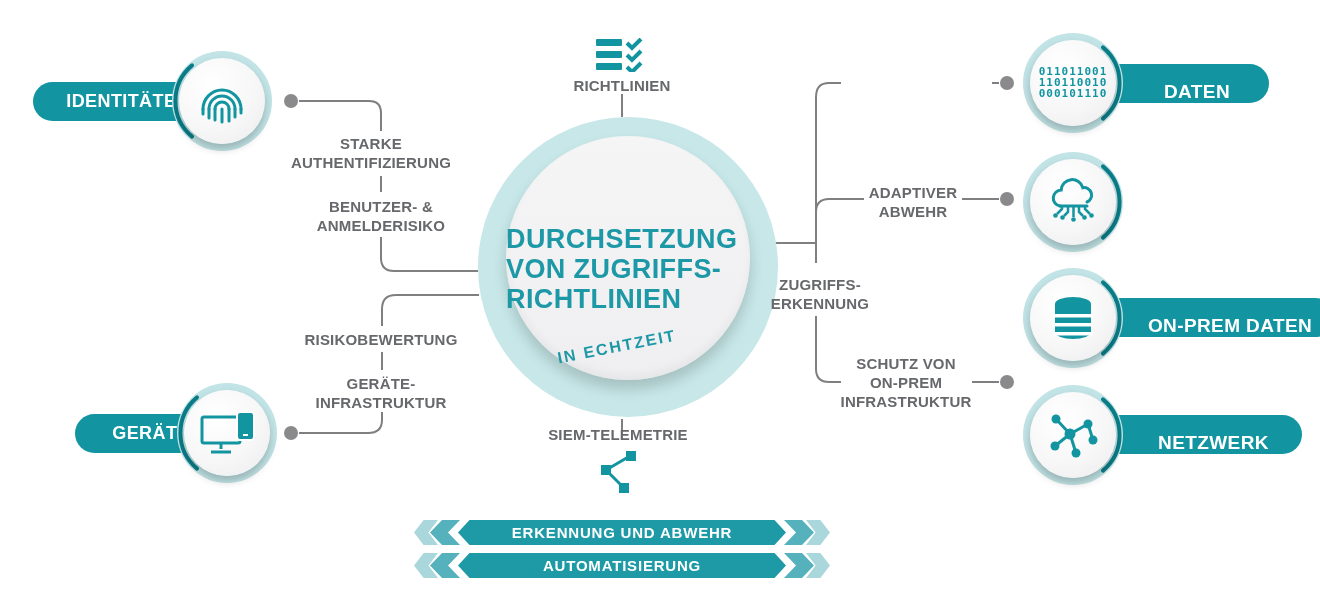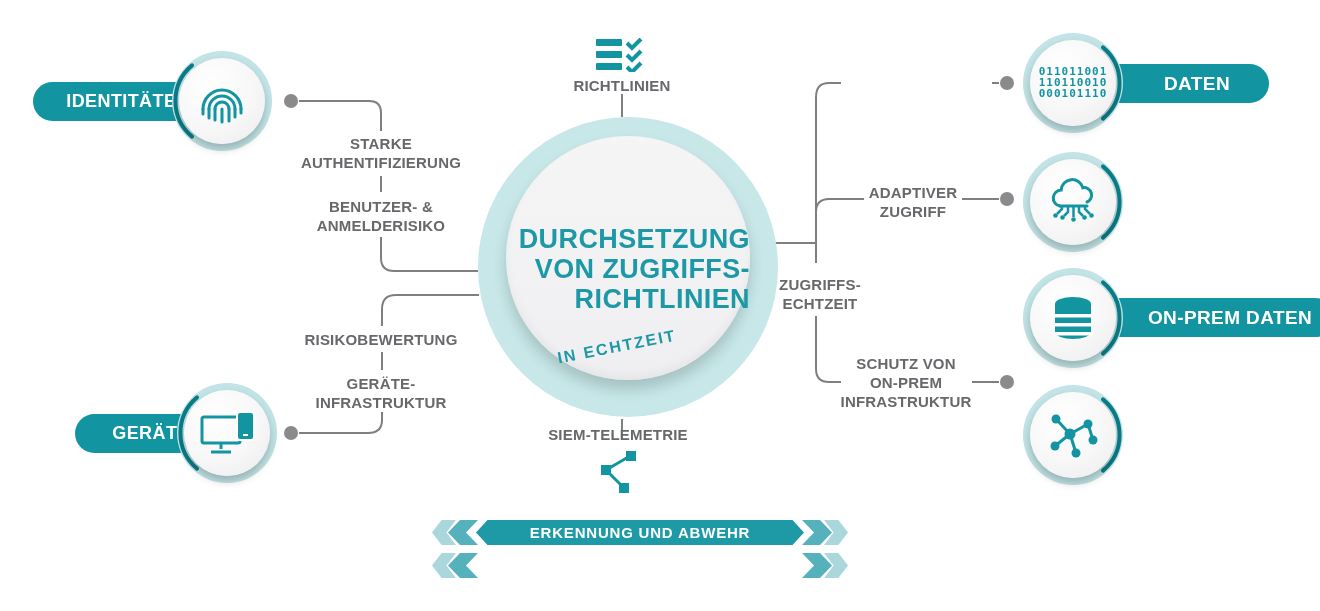--- a/index.html
+++ b/index.html
@@ -9,61 +9,61 @@
   }
   .abs{position:absolute;}
   
   #wires{position:absolute;left:0;top:0;z-index:1;}
   
   .pill{
     position:absolute;z-index:2;height:39px;background:#1295a1;border-radius:20px;
     display:flex;align-items:center;justify-content:center;
     color:#fff;font-weight:bold;font-size:18px;letter-spacing:.4px;
   }
-  .pill.rt{font-size:19px;}
+  .pill.rt{font-size:19px;align-items:flex-end;}
   
   .node{position:absolute;width:100px;height:100px;z-index:3;}
   .ring{position:absolute;left:0;top:0;width:100px;height:100px;border-radius:50%;background:#c2e4e6;}
   .arc{position:absolute;left:0;top:0;}
   .disc{
     position:absolute;left:7px;top:7px;width:86px;height:86px;border-radius:50%;
     background:radial-gradient(circle at 38% 32%, #ffffff 0%, #f7f7f8 55%, #ebebed 100%);
     box-shadow:0 5px 9px rgba(0,0,0,.22);
   }
   .nicon{position:absolute;z-index:4;}
   
   #big-outer{left:478px;top:117px;width:300px;height:300px;border-radius:50%;background:#c7e7e8;z-index:2;}
   #big-inner{
     left:506px;top:136px;width:244px;height:244px;border-radius:50%;
     background:linear-gradient(#f5f5f6,#efeff1);
     box-shadow:0 9px 14px rgba(0,0,0,.17), inset 0 -5px 8px rgba(0,0,0,.04);
     z-index:3;
   }
   #center-title{
-    left:506px;top:224px;width:244px;z-index:4;text-align:right;white-space:pre-line;
+    left:506px;top:224px;width:244px;z-index:4;text-align:left;white-space:pre-line;
     color:#1d98a6;font-weight:bold;font-size:27px;line-height:30px;letter-spacing:.4px;
   }
   #center-subtitle{
     left:517px;top:338px;width:200px;z-index:4;text-align:center;
     color:#1d98a6;font-weight:bold;font-size:16px;letter-spacing:2px;
     transform:rotate(-11deg);
   }
   
   .lbl{
     position:absolute;z-index:4;text-align:center;white-space:pre-line;
     color:#67686b;font-weight:bold;font-size:15px;line-height:19px;letter-spacing:.2px;
   }
   
   .binary{
     position:absolute;z-index:4;white-space:pre-line;color:#1295a1;
     font-family:"DejaVu Sans Mono",monospace;font-weight:bold;font-size:11px;line-height:11px;letter-spacing:1px;
     text-align:center;
   }
   
-  .bn-row{position:absolute;left:432px;width:416px;height:25px;z-index:2;}
+  .bn-row{position:absolute;left:414px;width:416px;height:25px;z-index:2;}
   .bn{position:absolute;top:0;height:25px;}
   .bn-main{
     left:44px;width:328px;background:#1d9aa6;display:flex;align-items:center;justify-content:center;
     color:#fff;font-weight:bold;font-size:15px;letter-spacing:.8px;
     clip-path:polygon(0 50%, 3.5% 0, 96.5% 0, 100% 50%, 96.5% 100%, 3.5% 100%);
   }
   .chev{background:#55b2bc;}
   .chev.light{background:#a9d7db;}
   .chev-l{clip-path:polygon(100% 0, 40% 0, 0 50%, 40% 100%, 100% 100%, 60% 50%);}
   .chev-r{clip-path:polygon(0 0, 60% 0, 100% 50%, 60% 100%, 0 100%, 40% 50%);}
@@ -171,41 +171,44 @@
     </svg>
     <div class="disc"></div>
     <svg class="nicon" style="left:23px;top:29px" width="56" height="44">
       <rect x="2" y="5" width="38" height="26" rx="2" fill="none" stroke="#1295a1" stroke-width="3"></rect>
       <path d="M21 31 v6 M11 40 h20" stroke="#1295a1" stroke-width="3" fill="none"></path>
       <rect x="37" y="0" width="17" height="28" rx="3" fill="#1295a1" stroke="#fff" stroke-width="2"></rect>
       <path d="M43 23 h5" stroke="#fff" stroke-width="2"></path>
     </svg>
   </div>
 
-  <div class="lbl" style="left:281px;top:134px;width:200px">STARKE
+  <div class="lbl" style="left:271px;top:134px;width:200px">STARKE
 AUTHENTIFIZIERUNG</div>
   <div class="lbl" style="left:281px;top:330px;width:200px">RISIKOBEWERTUNG</div>
   <div class="lbl" style="left:281px;top:197px;width:200px">BENUTZER- &amp;
 ANMELDERISIKO</div>
   <div class="lbl" style="left:281px;top:374px;width:200px">GERÄTE-
 INFRASTRUKTUR</div>
 
   <div class="lbl" style="left:853px;top:183px;width:120px">ADAPTIVER
-ZUGRIFF</div>
+ABWEHR</div>
   <div class="lbl" style="left:745px;top:275px;width:150px">ZUGRIFFS-
-ECHTZEIT</div>
+ERKENNUNG</div>
   <div class="lbl" style="left:831px;top:354px;width:150px">SCHUTZ VON
 ON-PREM
 INFRASTRUKTUR</div>
 
   <div class="pill rt" style="left:1073px;top:64px;width:144px;padding-left:52px">
     <span>DATEN</span>
   </div>
   <div class="pill rt" style="left:1073px;top:298px;width:210px;padding-left:52px">
     <span>ON-PREM DATEN</span>
+  </div>
+  <div class="pill rt" style="left:1073px;top:415px;width:177px;padding-left:52px">
+    <span>NETZWERK</span>
   </div>
 
   <div class="node" style="left:1023px;top:33px">
     <div class="ring"></div>
     <svg class="arc" width="100" height="100">
       <path d="M80 14.4 A46.5 46.5 0 0 1 80 85.6" stroke="#0a7d89" stroke-width="4" fill="none" stroke-linecap="round"></path>
     </svg>
     <div class="disc"></div>
     <div class="binary" style="left:10px;top:33px;width:80px">011011001
 110110010
@@ -287,17 +290,20 @@
     <div class="bn chev chev-l" style="left:16px;width:30px"></div>
     <div class="bn bn-main">
       <span>ERKENNUNG UND ABWEHR</span>
     </div>
     <div class="bn chev chev-r" style="left:370px;width:30px"></div>
     <div class="bn chev light chev-r" style="left:392px;width:24px"></div>
   </div>
   <div class="bn-row" style="top:553px">
     <div class="bn chev light chev-l" style="left:0;width:24px"></div>
     <div class="bn chev chev-l" style="left:16px;width:30px"></div>
+    <div class="bn bn-main">
+      <span>AUTOMATISIERUNG</span>
+    </div>
     <div class="bn chev chev-r" style="left:370px;width:30px"></div>
     <div class="bn chev light chev-r" style="left:392px;width:24px"></div>
   </div>
 
 </div>
 
 </body></html>

